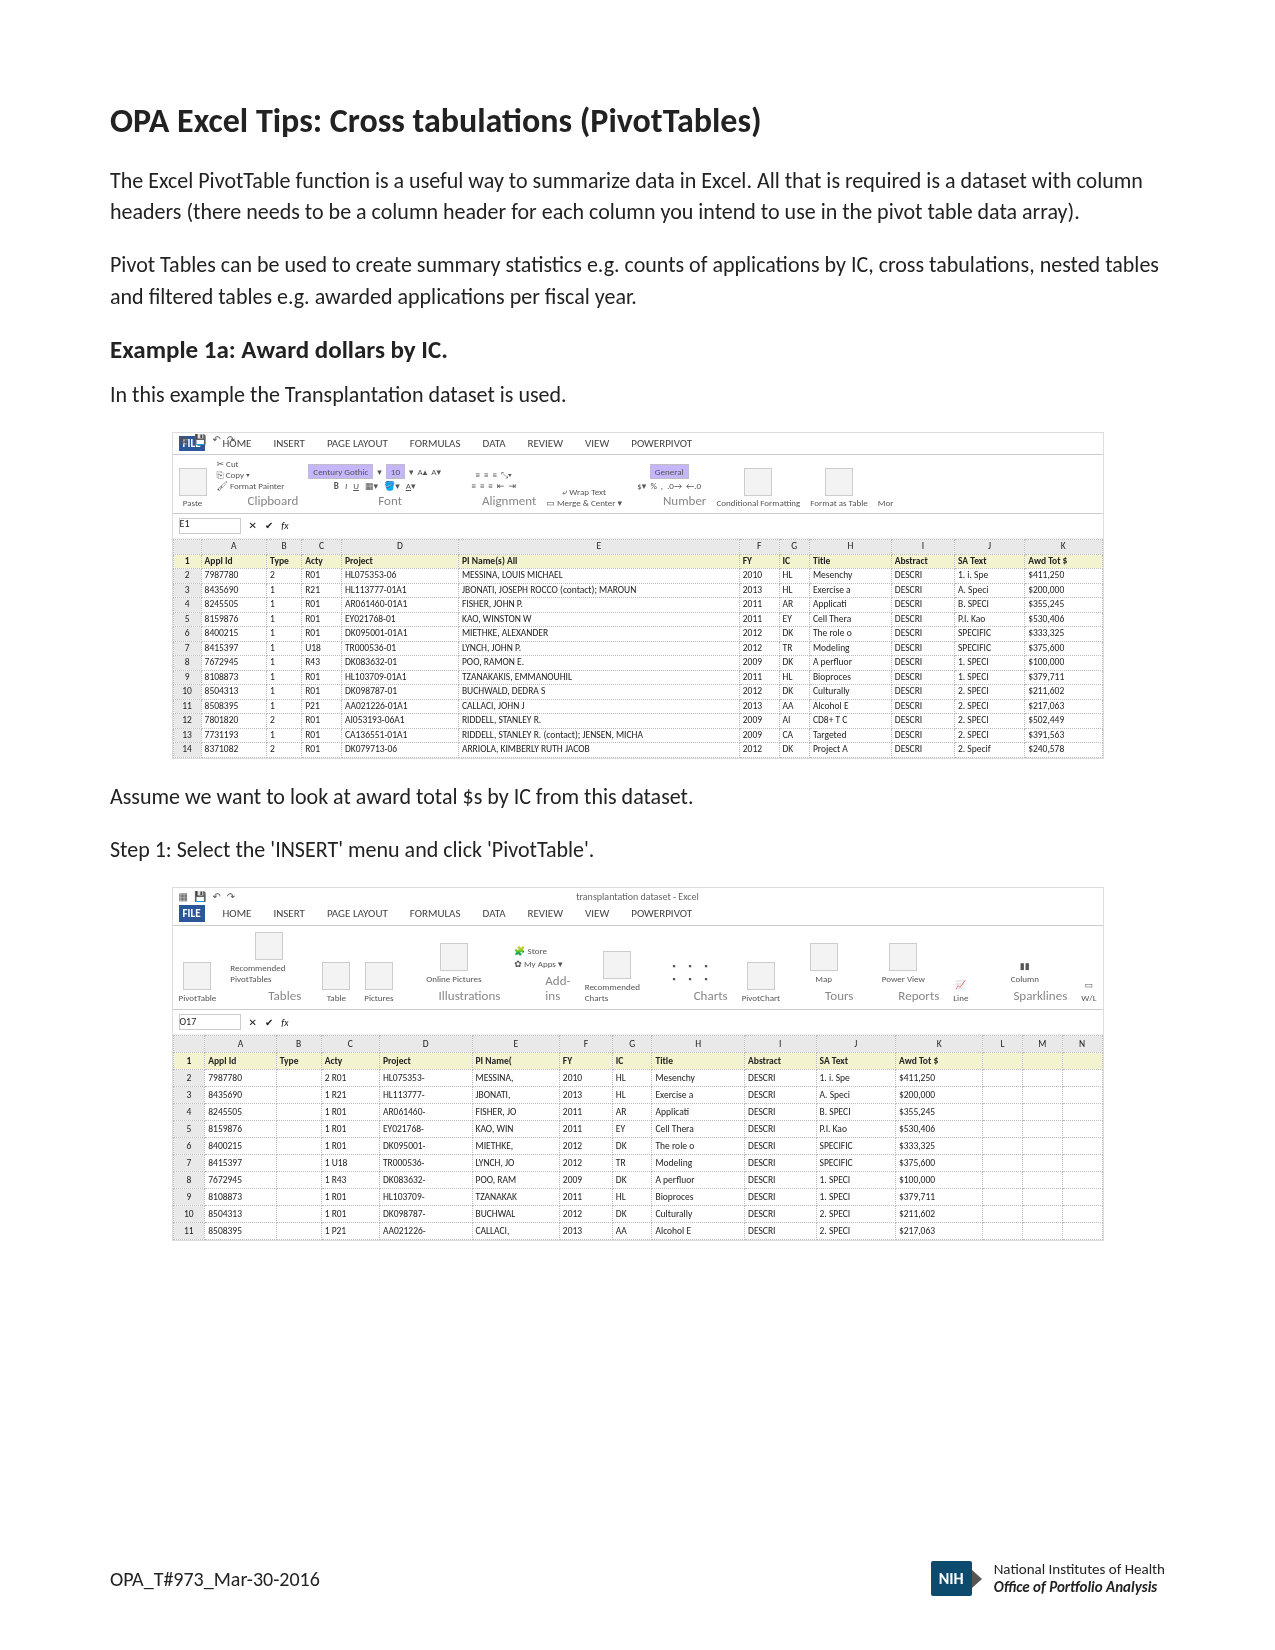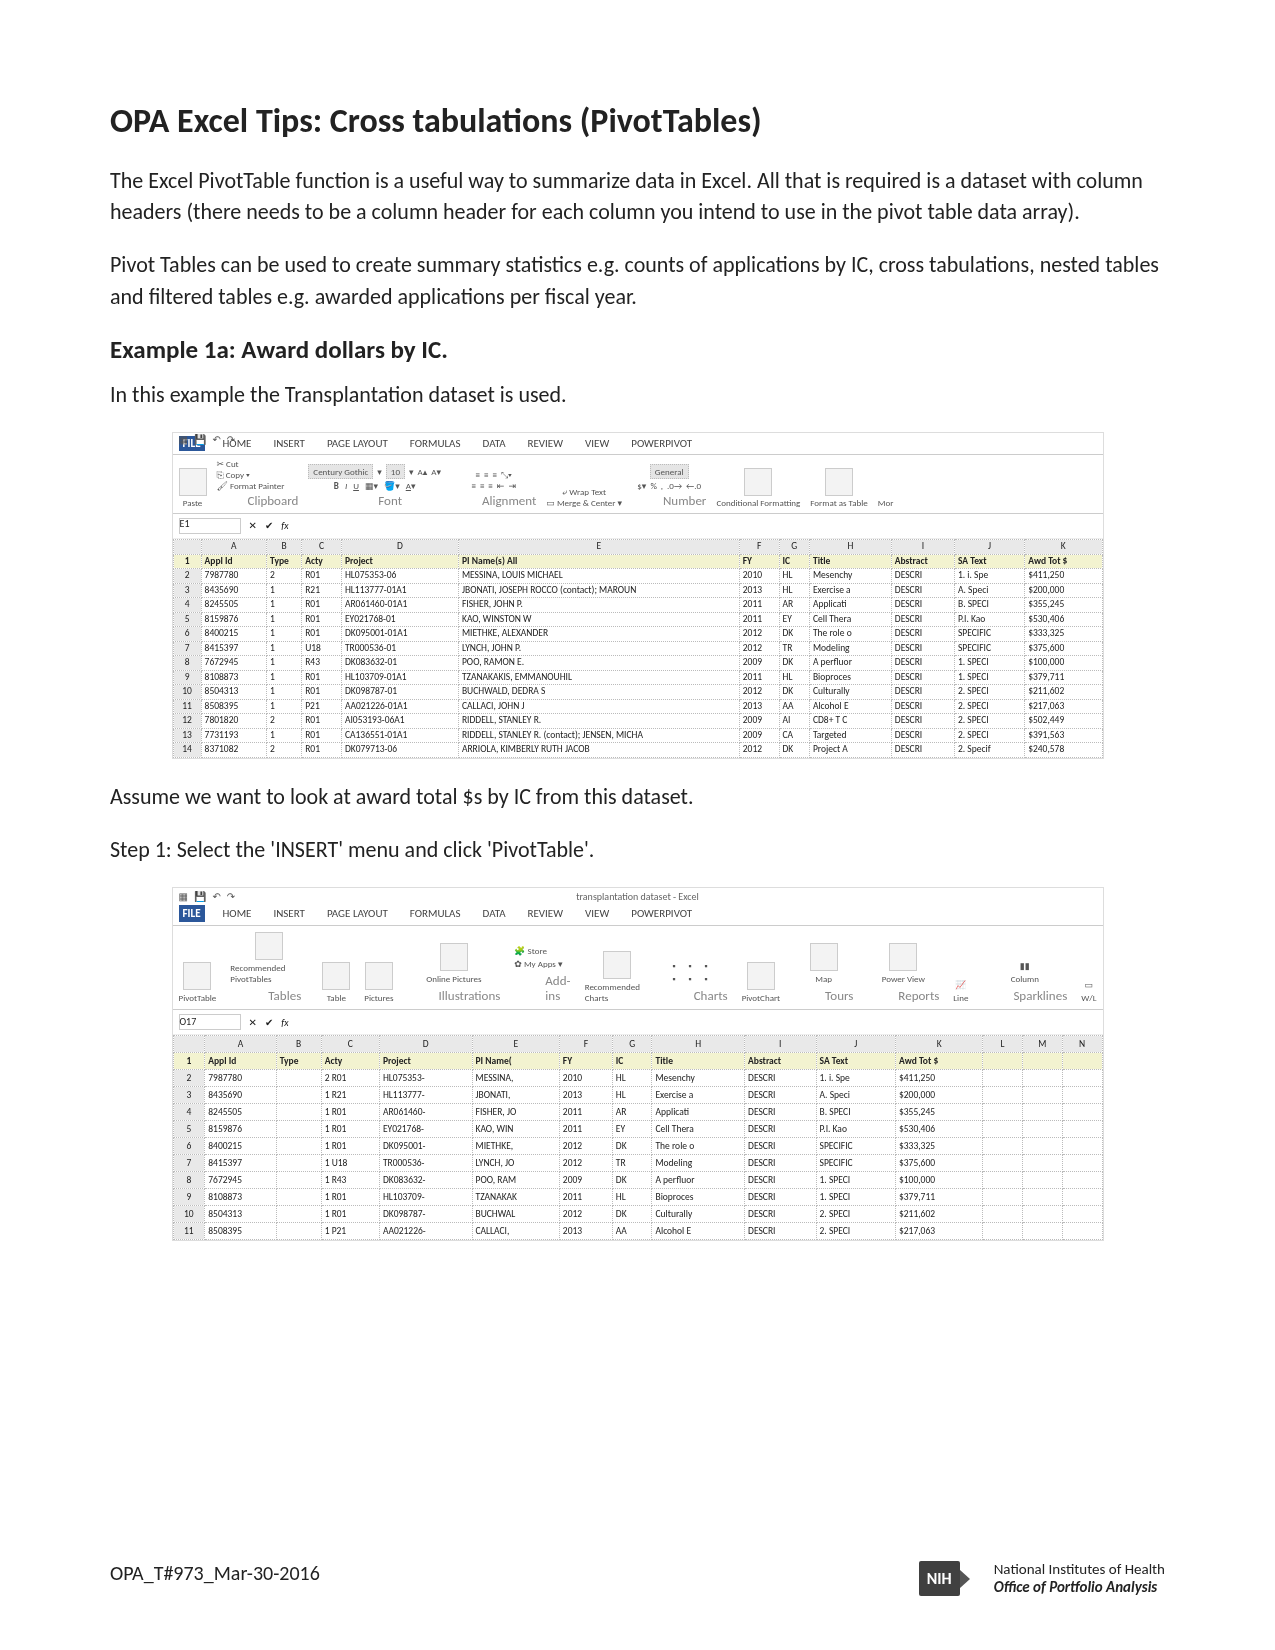--- a/index.html
+++ b/index.html
@@ -78,21 +78,21 @@
     display: flex;
     padding: 4px 6px 6px 6px;
     gap: 10px;
     border-bottom: 1px solid #ccc;
     align-items: flex-end;
     font-size: 9px;
     color: #555;
   }
   .rgroup { display: flex; flex-direction: column; align-items: center; gap: 2px; }
   .rgroup .lbl { font-size: 13px; color: #888; margin-top: 2px; margin-left: 31px; }
-  .rbtn { border: 1px dotted #bbb; padding: 2px 4px; background: #e5e5e5; }
+  .rbtn { border: 1px dotted #bbb; padding: 2px 4px; background: #c4b5fd; }
   .iconbox { width: 26px; height: 26px; border: 1px solid #ccc; background: #f3f3f3; }
   .fx-row {
     display: flex; align-items: center; gap: 8px;
     padding: 4px 6px; border-bottom: 1px solid #eee;
     font-size: 10px;
   }
   .fx-row .nm { width: 60px; border: 1px solid #ccc; height: 14px; }
   .fx-row .fx { font-style: italic; }
   table.grid {
     border-collapse: collapse;
@@ -154,54 +154,54 @@
     font-size: 9px;
     color: #555;
   }
   .footer {
     position: absolute;
     bottom: 54px;
     left: 110px;
     right: 110px;
     display: flex;
     justify-content: space-between;
-    align-items: flex-start;
+    align-items: center;
     gap: 48px;
   }
   .footer .left {
     font-size: 20px;
     color: #222;
   }
   .footer .right {
     display: flex;
     align-items: center;
     gap: 10px;
   }
   .nih-badge {
-    background: #404040;
+    background: #0c4a6e;
     color: #fff;
     font-weight: 700;
     padding: 8px 8px;
     border-radius: 2px;
     font-size: 16px;
     position: relative;
   }
   .nih-badge::after{
     content:"";
     position:absolute;
     right:-10px; top:50%;
     transform:translateY(-50%);
     border-left:10px solid #555;
     border-top:9px solid transparent;
     border-bottom:9px solid transparent;
   }
   .footer .org {
     font-size: 15px;
     line-height: 1.15;
-    margin-left:24px;
+    margin-left:12px;
   }
   .footer .org .l2 {
     font-style: italic;
     font-weight: 700;
   }
 </style>
 </head>
 <body>
 
 <div class="page">

